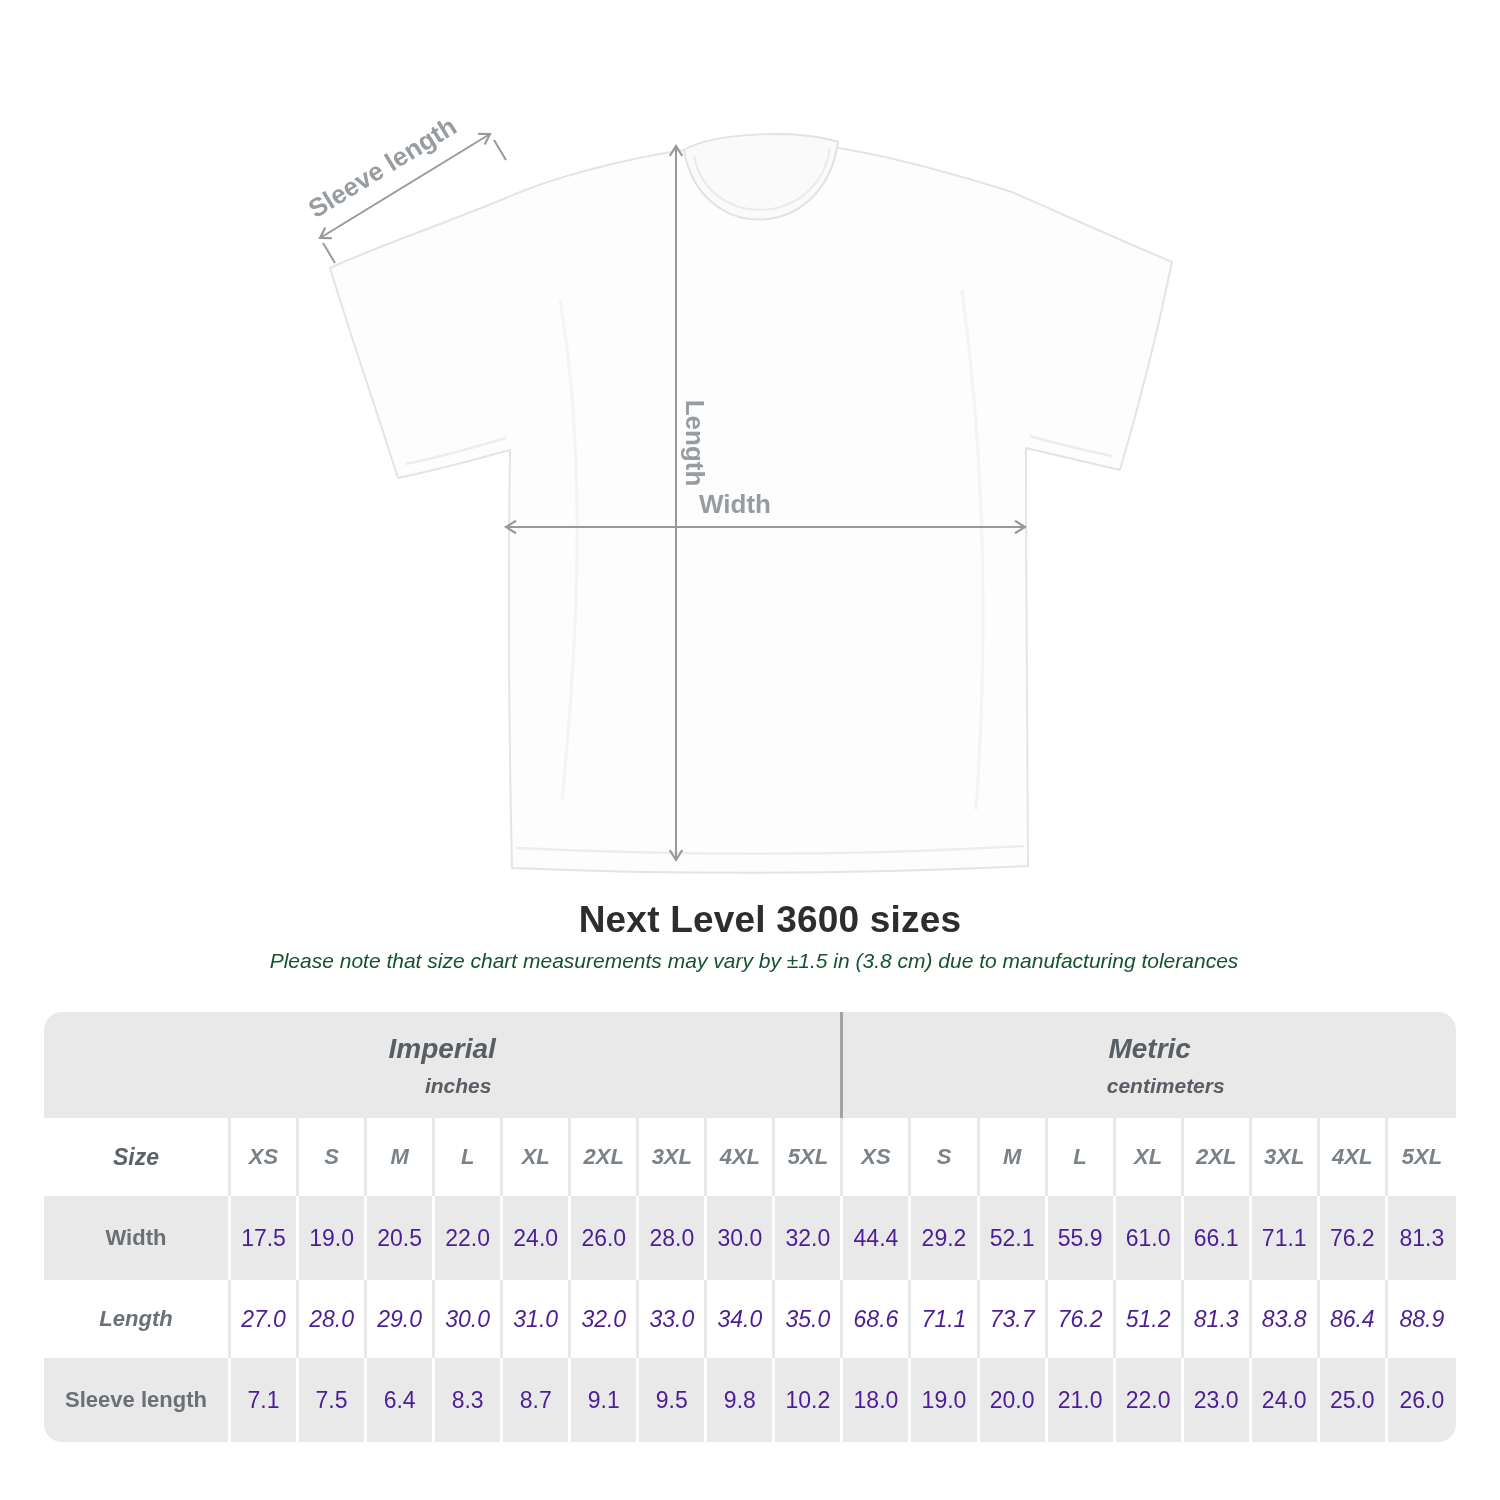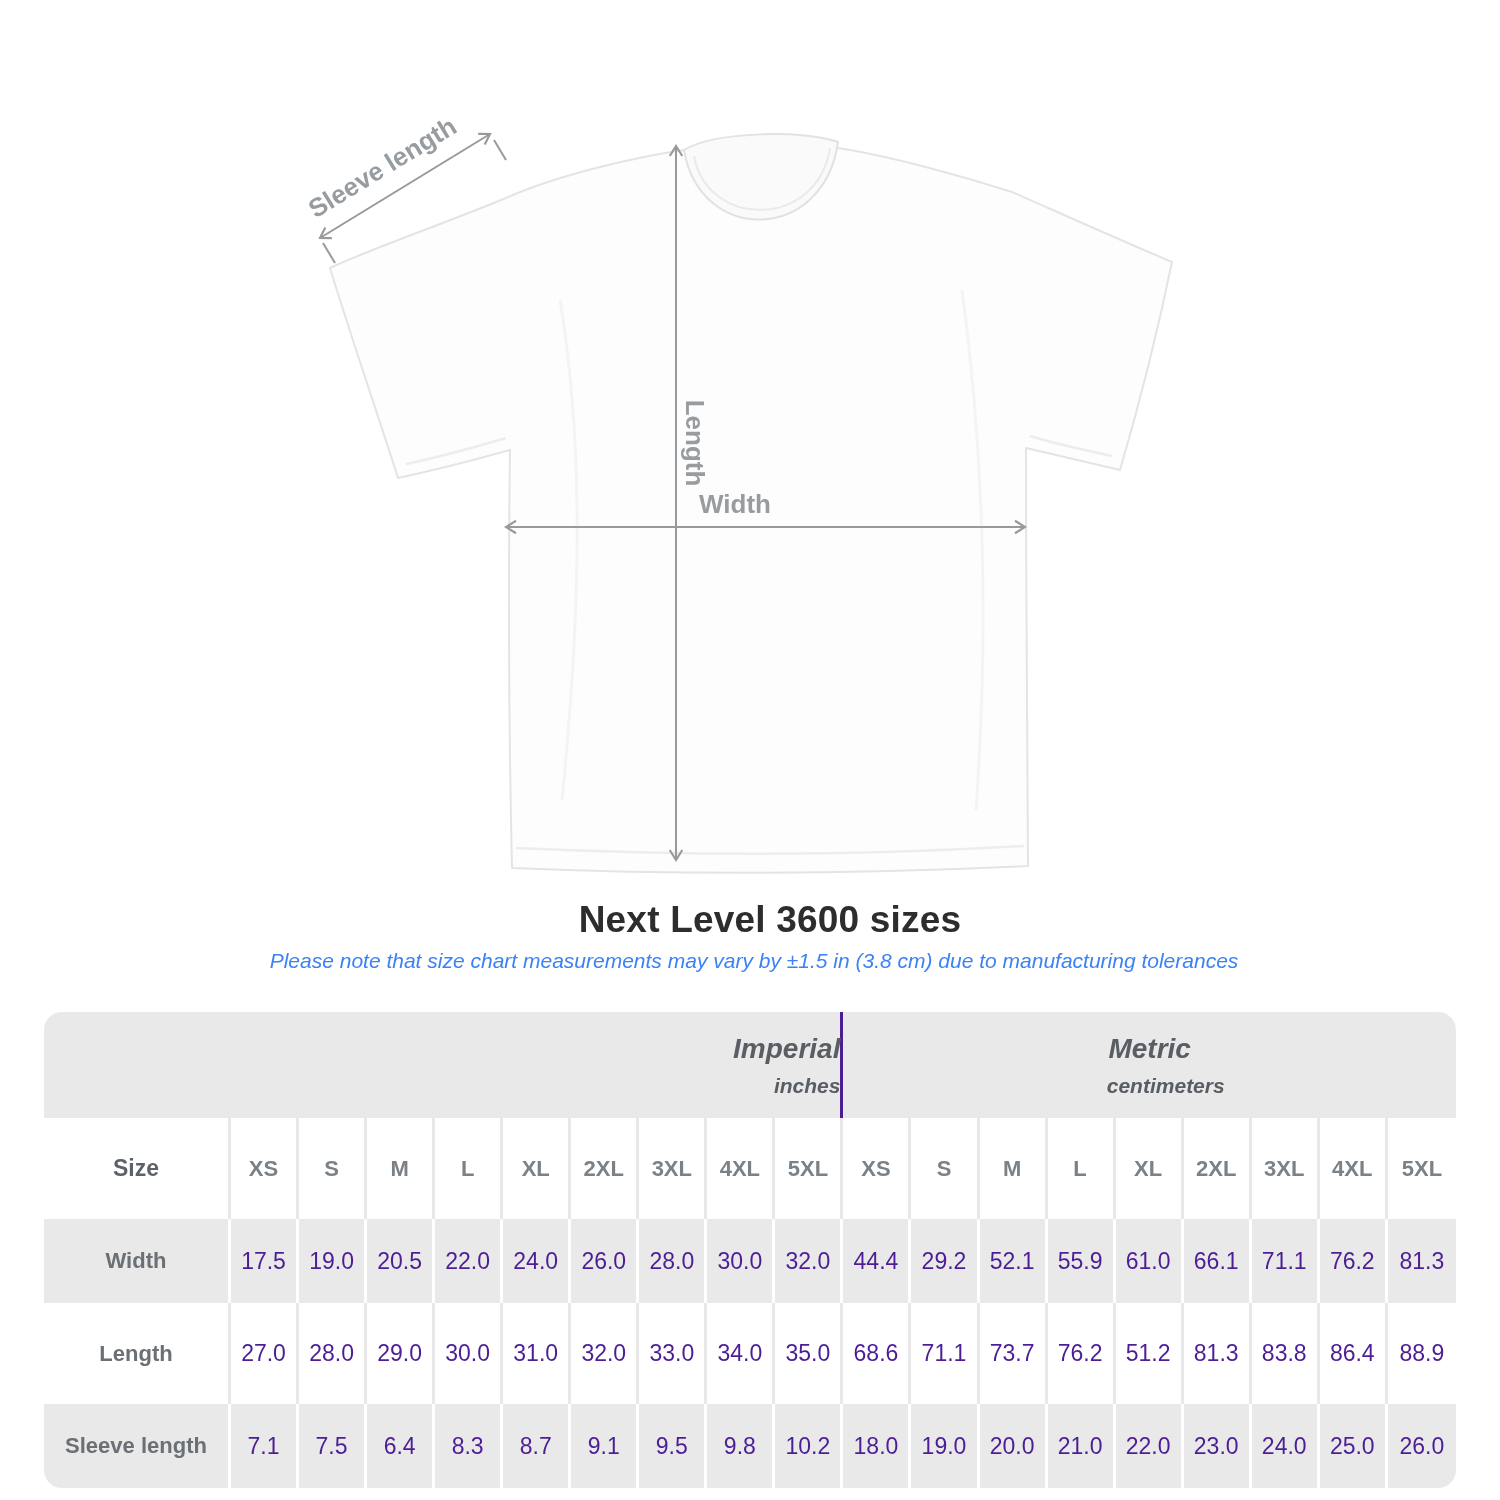--- a/index.html
+++ b/index.html
@@ -12,42 +12,42 @@
   .diagram-wrap { position: relative; width: 1500px; height: 898px; }
   .diagram-wrap svg { display: block; }
 
   .page-title {
     margin: 0; text-align: center;
     font-size: 37px; font-weight: bold; color: #2d2d2d;
     line-height: 44px; letter-spacing: 0.2px; padding-left: 40px;
   }
   .page-subtitle {
     margin: 6px 0 0 8px; text-align: center;
-    font-size: 21px; font-style: italic; color: #3b82f6;
+    font-size: 21px; font-style: italic; color: #14532d;
     line-height: 26px;
   }
 
   table.size-chart {
     margin: 38px auto 0 auto;
     width: 1412px;
     border-collapse: separate; border-spacing: 0;
     table-layout: fixed;
   }
   col.label-col { width: 187px; }
   th, td { padding: 0; text-align: center; vertical-align: middle; }
 
   
   tr.group-row th { height: 106px; background: #e9e9e9; }
-  th.group-imperial { border-top-left-radius: 18px; border-right: 3px solid #4c1d95; text-align: right; }
+  th.group-imperial { border-top-left-radius: 18px; border-right: 3px solid #a3a3a3; }
   th.group-metric   { border-top-right-radius: 18px; }
   .g-title { font-size: 28px; font-weight: bold; font-style: italic; color: #585e64; }
   .g-sub   { font-size: 21px; font-style: italic; color: #585e64; margin-top: 9px; padding-left: 32px; }
 
   
-  tr.white-row th, tr.white-row td { background: #ffffff; height: 101px; border-right: 3px solid #e8e8e8; }
+  tr.white-row th, tr.white-row td { background: #ffffff; height: 78px; border-right: 3px solid #e8e8e8; font-style: italic; }
   tr.gray-row  th, tr.gray-row  td { background: #e9e9e9; height: 84px; border-right: 3px solid #ffffff; }
   tr.white-row th:last-child, tr.white-row td:last-child,
   tr.gray-row th:last-child,  tr.gray-row td:last-child { border-right: none; }
 
   th.row-label { font-size: 22px; font-weight: bold; color: #6a7076; }
   th.size-head { font-size: 23px; font-weight: bold; color: #5c6268; }
   th.col-head  { font-size: 22px; font-weight: bold; color: #7b8287; }
   td.cell      { font-size: 23px; font-weight: normal; color: #4c1d95; }
 
   tbody tr:last-child th:first-child { border-bottom-left-radius: 18px; }

